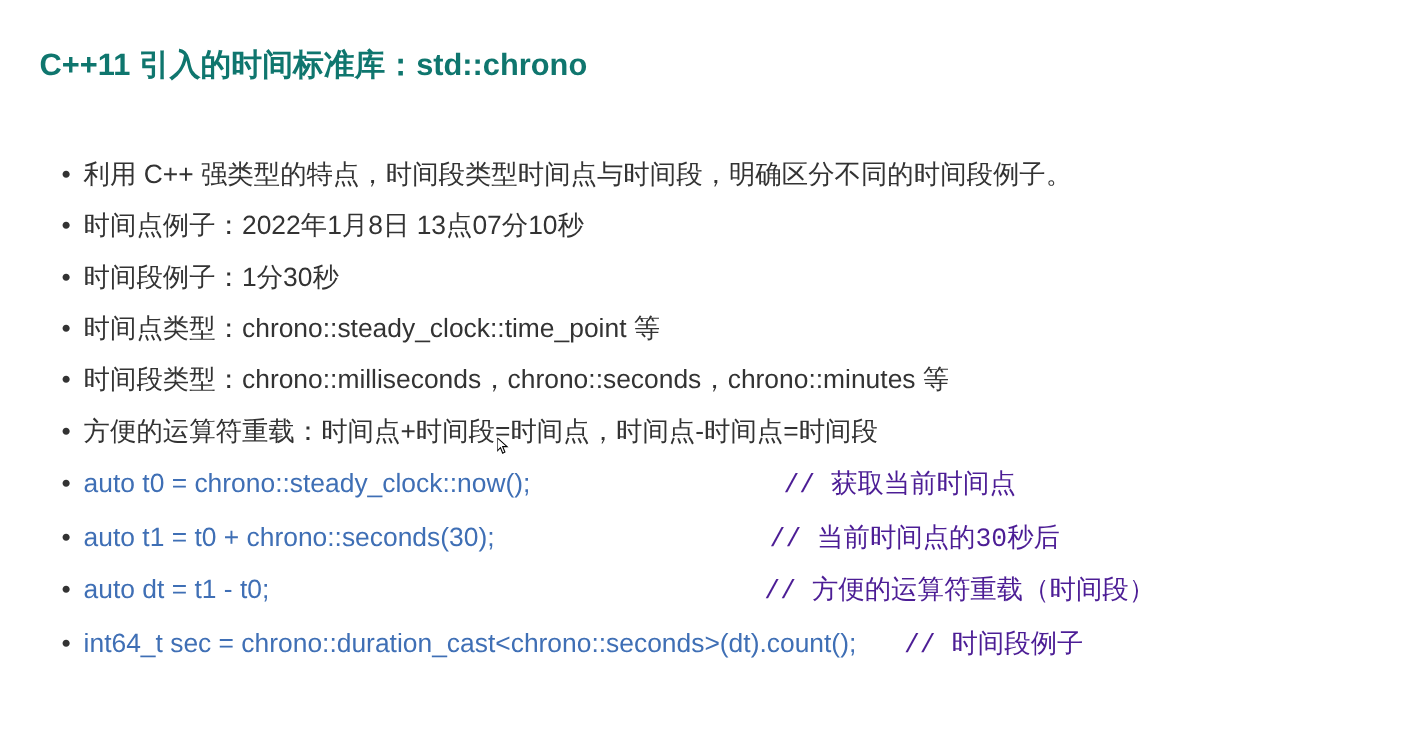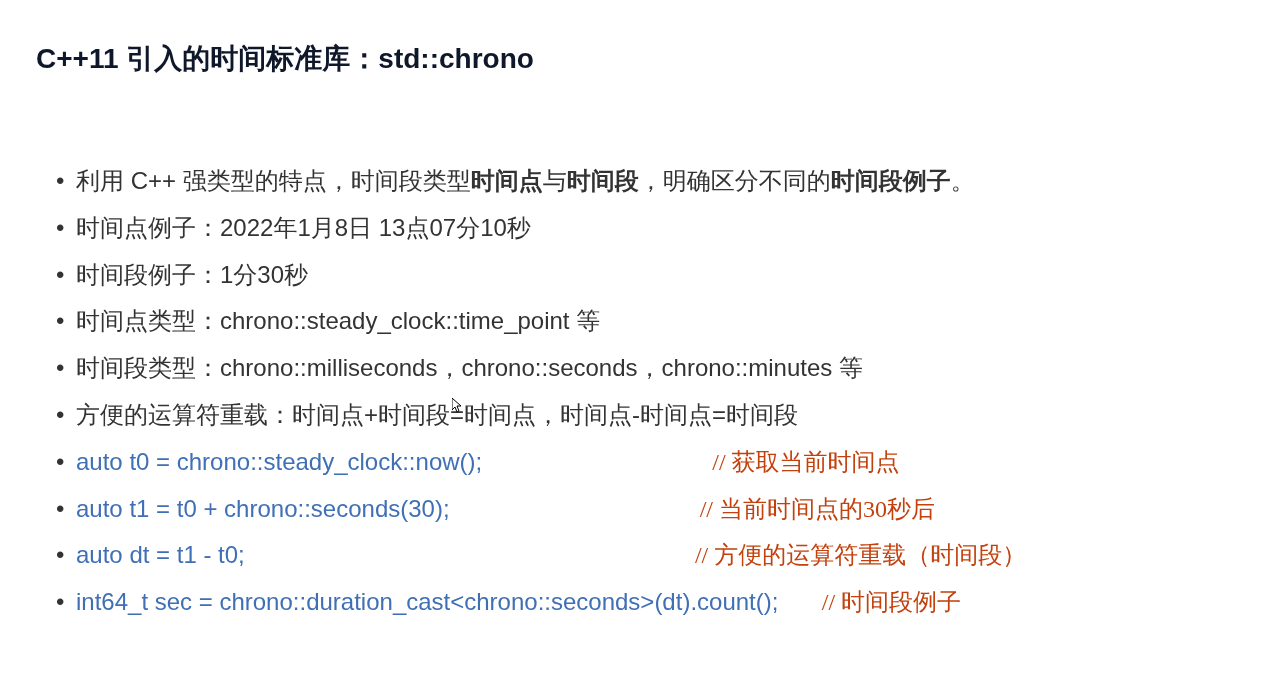--- a/index.html
+++ b/index.html
@@ -11,57 +11,57 @@
       font-family: "Microsoft YaHei", "PingFang SC", Arial, sans-serif;
       background: #ffffff;
       width: 1287px;
       height: 680px;
       padding: 40px 36px;
       color: #333;
     }
     h1 {
       font-size: 28px;
       font-weight: bold;
-      color: #0f172a;
-      margin-bottom: 80px;
+      color: #0f766e;
+      margin-bottom: 58px;
     }
     ul {
       list-style: none;
       padding-left: 20px;
     }
     li {
       position: relative;
       font-size: 24px;
       line-height: 1.95;
       color: #333;
       padding-left: 20px;
     }
     li::before {
       content: "•";
       position: absolute;
       left: 0;
       color: #333;
       font-size: 24px;
     }
     .bold {
-      font-weight: bold;
+      font-weight: normal;
     }
     .code-line {
       display: flex;
       align-items: baseline;
       gap: 15px;
     }
     .code {
       color: #3f6fb5;
       font-family: Arial, "Microsoft YaHei", sans-serif;
       white-space: pre;
     }
     .comment {
-      color: #c2410c;
-      font-family: Liberation Serif, serif;
+      color: #4c1d95;
+      font-family: Liberation Mono, monospace;
       white-space: pre;
     }
     .cursor {
       position: absolute;
       left: 452px;
       top: 398px;
       width: 12px;
       height: 16px;
       pointer-events: none;
     }

